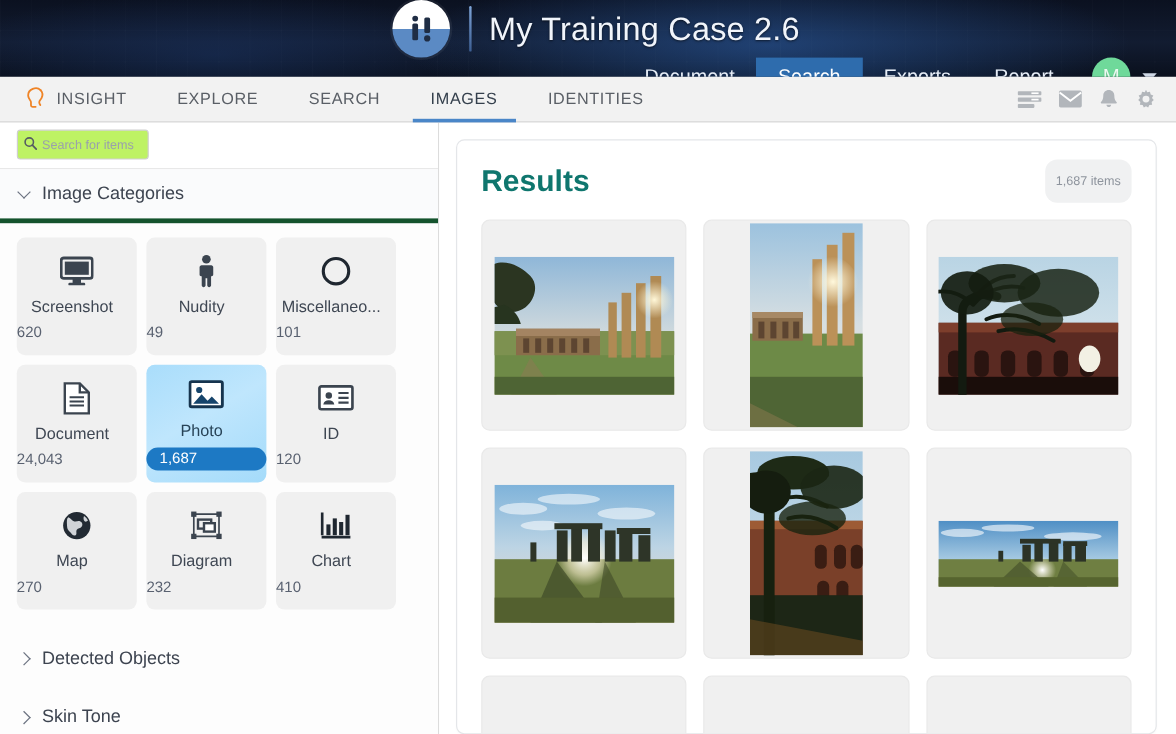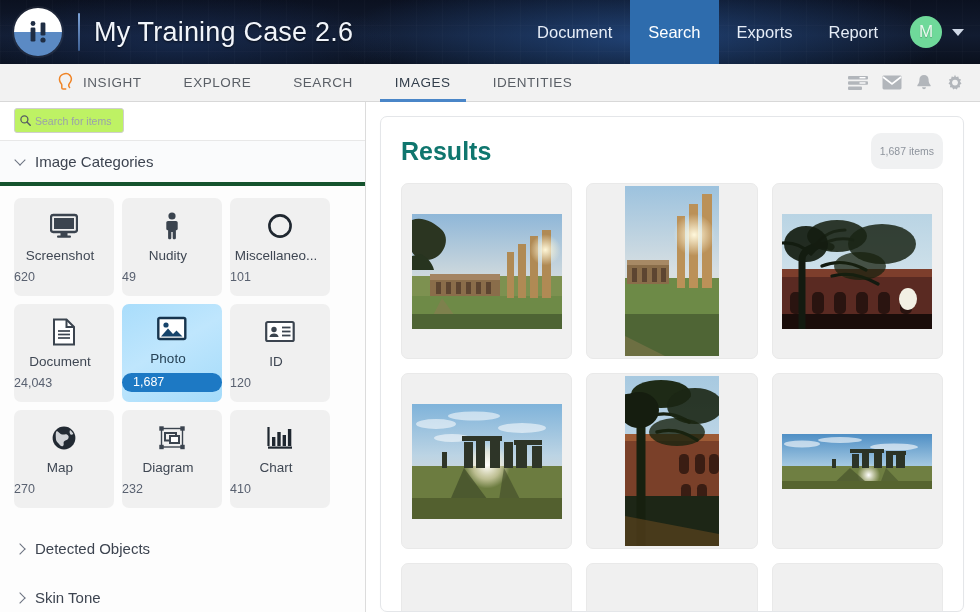--- a/index.html
+++ b/index.html
@@ -15,20 +15,21 @@
     position: relative;
     height: 64px;
     background: #0d1424;
     background-image:
       radial-gradient(ellipse 420px 90px at 640px 38px, rgba(44,96,170,.55), rgba(13,20,36,0) 72%),
       radial-gradient(ellipse 300px 70px at 180px 46px, rgba(30,60,115,.42), rgba(13,20,36,0) 75%),
       linear-gradient(180deg, #0b1120 0%, #121c31 55%, #0a101d 100%);
     display: flex;
     align-items: center;
     overflow: hidden;
+    flex-direction: column;
   }
   .topbar::before{
     content:"";
     position:absolute; inset:0;
     background-image:
       linear-gradient(90deg, rgba(255,255,255,.035) 1px, transparent 1px),
       linear-gradient(0deg, rgba(255,255,255,.03) 1px, transparent 1px);
     background-size: 26px 26px, 26px 26px;
     opacity:.55;
     pointer-events:none;
@@ -89,21 +90,20 @@
     cursor: pointer;
   }
 
   
   .subnav {
     height: 38px;
     background: #f2f2f2;
     border-bottom: 1px solid #d8d8d8;
     display: flex; align-items: stretch;
     position: relative;
-    padding-left: 36px;
   }
   .subnav-left { display:flex; align-items:stretch; }
   .subnav-item {
     display:flex; align-items:center; gap:9px;
     padding: 0 21px;
     font-size: 13.5px;
     letter-spacing: .55px;
     color: #5a5f66;
     cursor: pointer;
     position: relative;

